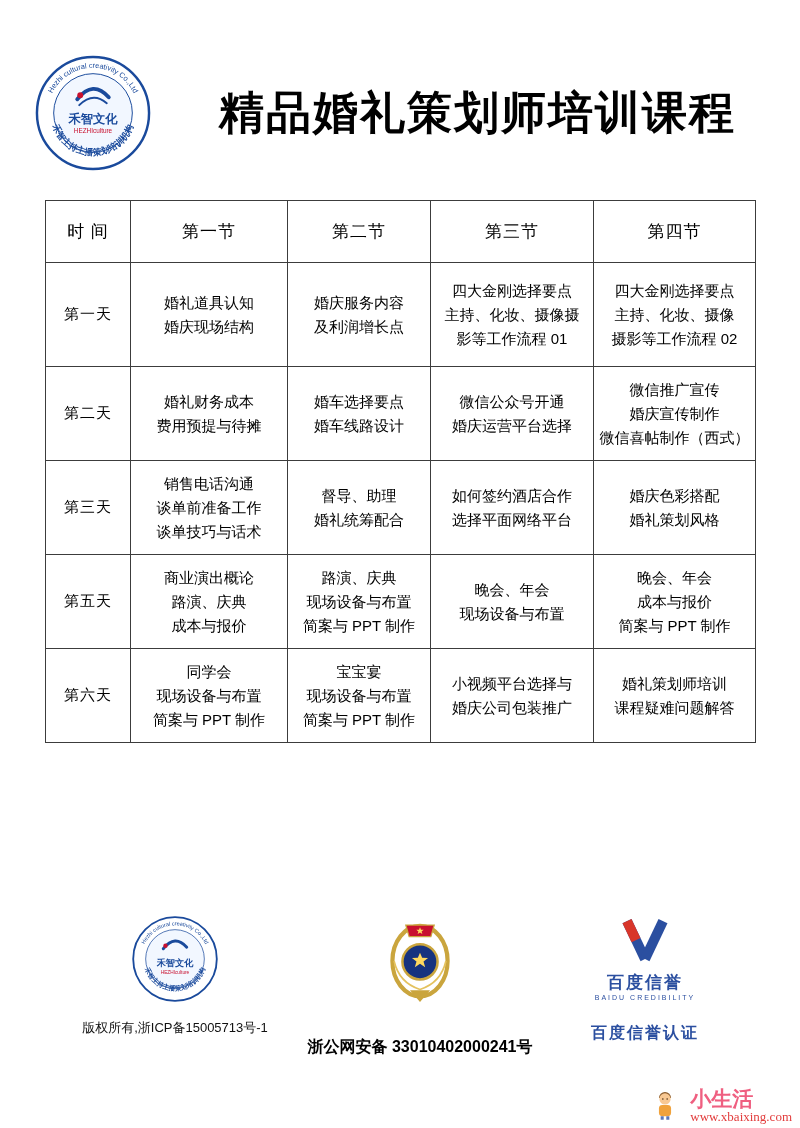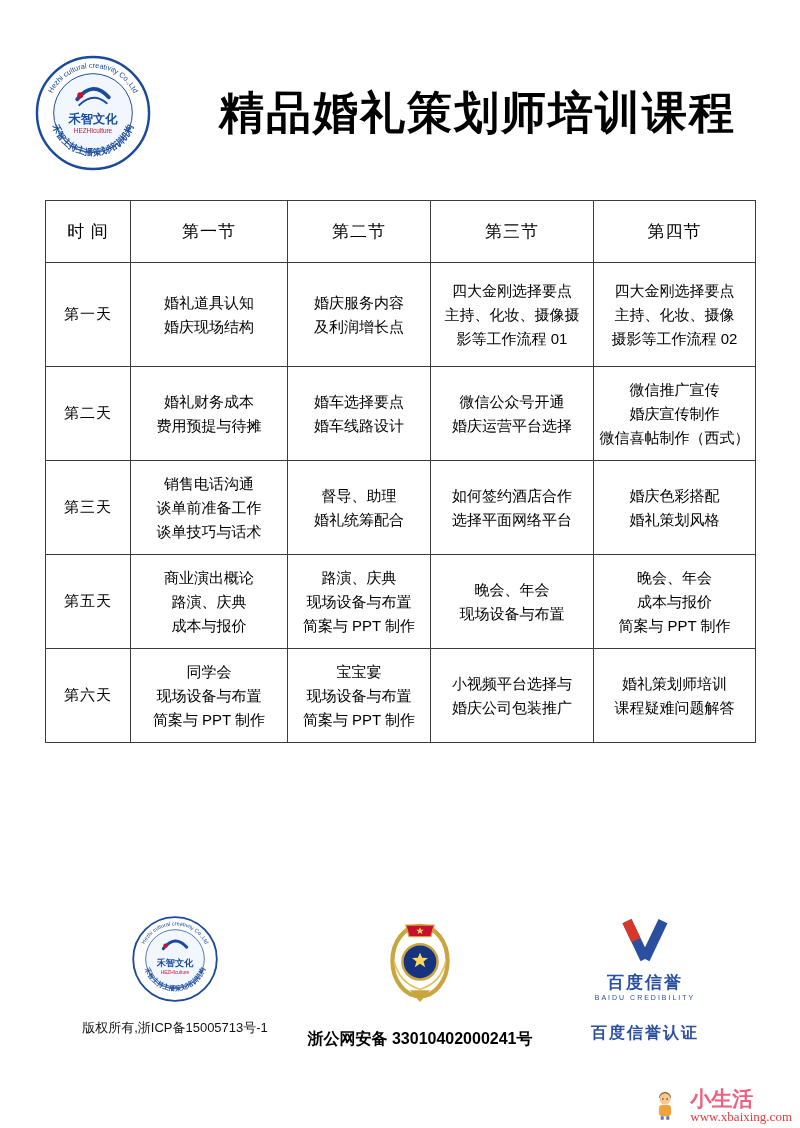--- a/index.html
+++ b/index.html
@@ -42,21 +42,21 @@
   
   .footer {
     position:absolute; top:915px; left:0; width:800px;
     display:flex; justify-content:space-between; padding:0 55px;
   }
   .footer-col { display:flex; flex-direction:column; align-items:center; }
   .footer-col.left  { width:240px; }
   .footer-col.mid   { width:230px; }
   .footer-col.right { width:200px; }
   .copyright-text { margin-top:16px; font-size:13px; color:#111; white-space:nowrap; }
-  .police-text { margin-top:22px; font-size:16px; font-weight:bold; color:#000; white-space:nowrap; }
+  .police-text { margin-top:30px; font-size:16px; font-weight:bold; color:#000; white-space:nowrap; }
   .baidu-name { margin-top:4px; font-size:17px; font-weight:bold; color:#2b4fa0; letter-spacing:2px; }
   .baidu-en   { font-size:7px; color:#2b4fa0; letter-spacing:2px; }
   .baidu-cert { margin-top:22px; font-size:16px; font-weight:bold; color:#2b4fa0; letter-spacing:2px; }
 
   
   .watermark {
     position:absolute; right:8px; bottom:4px;
     display:flex; align-items:center; gap:12px;
   }
   .wm-texts { display:flex; flex-direction:column; line-height:1.1; }

